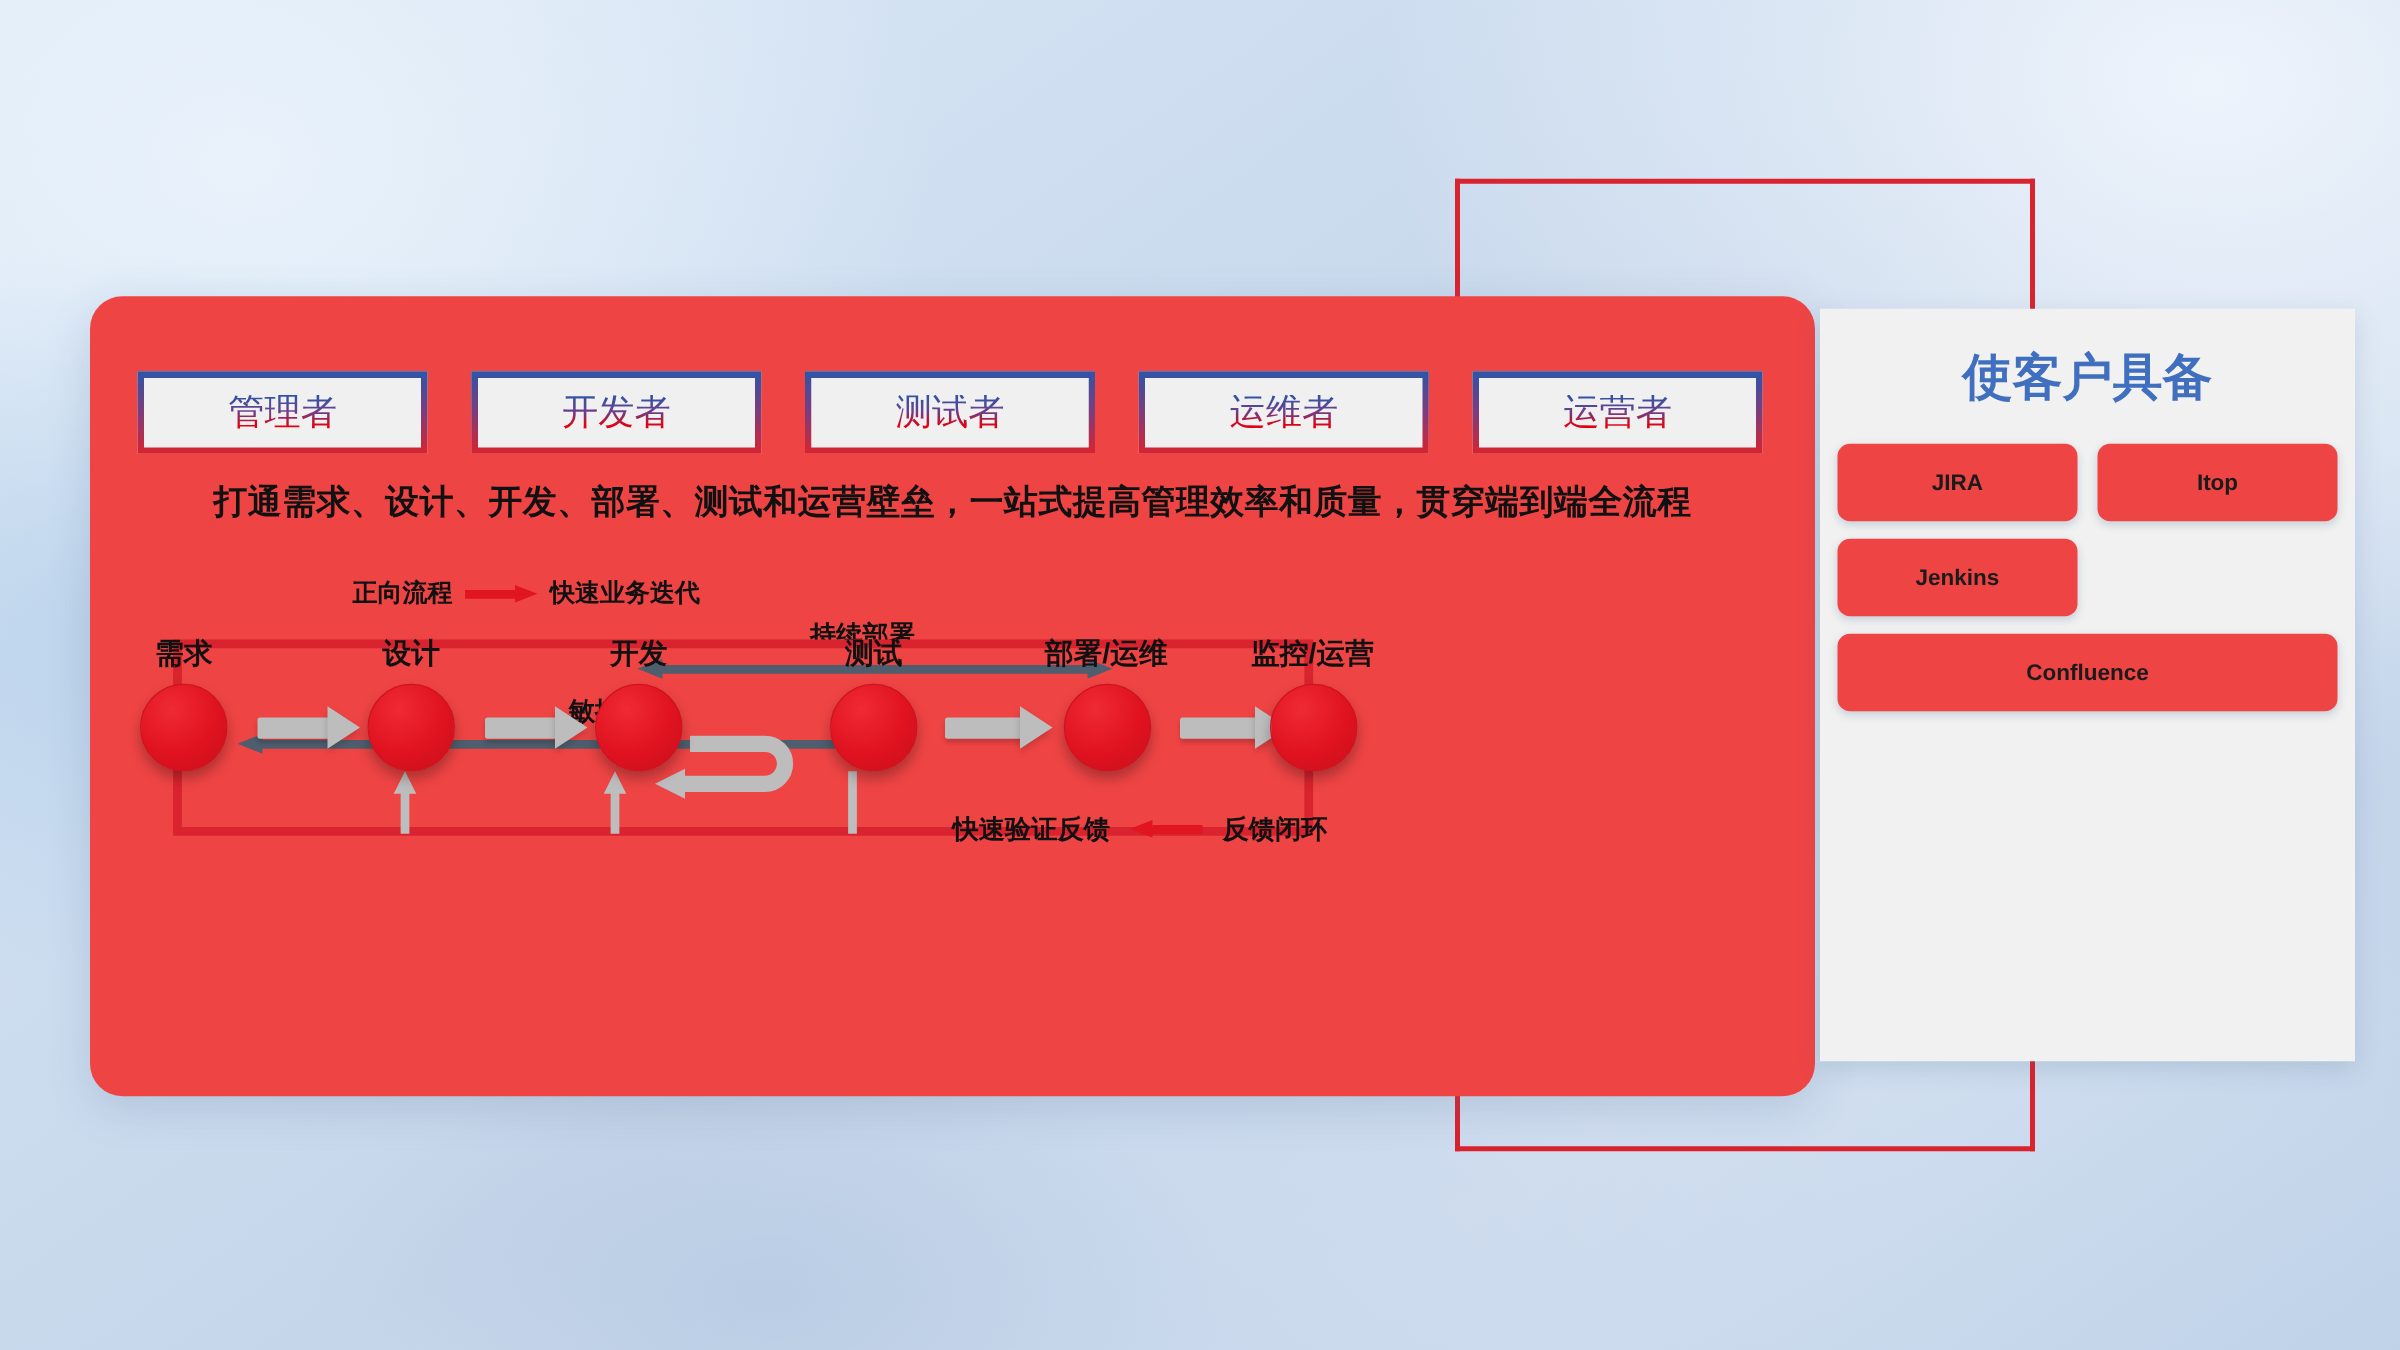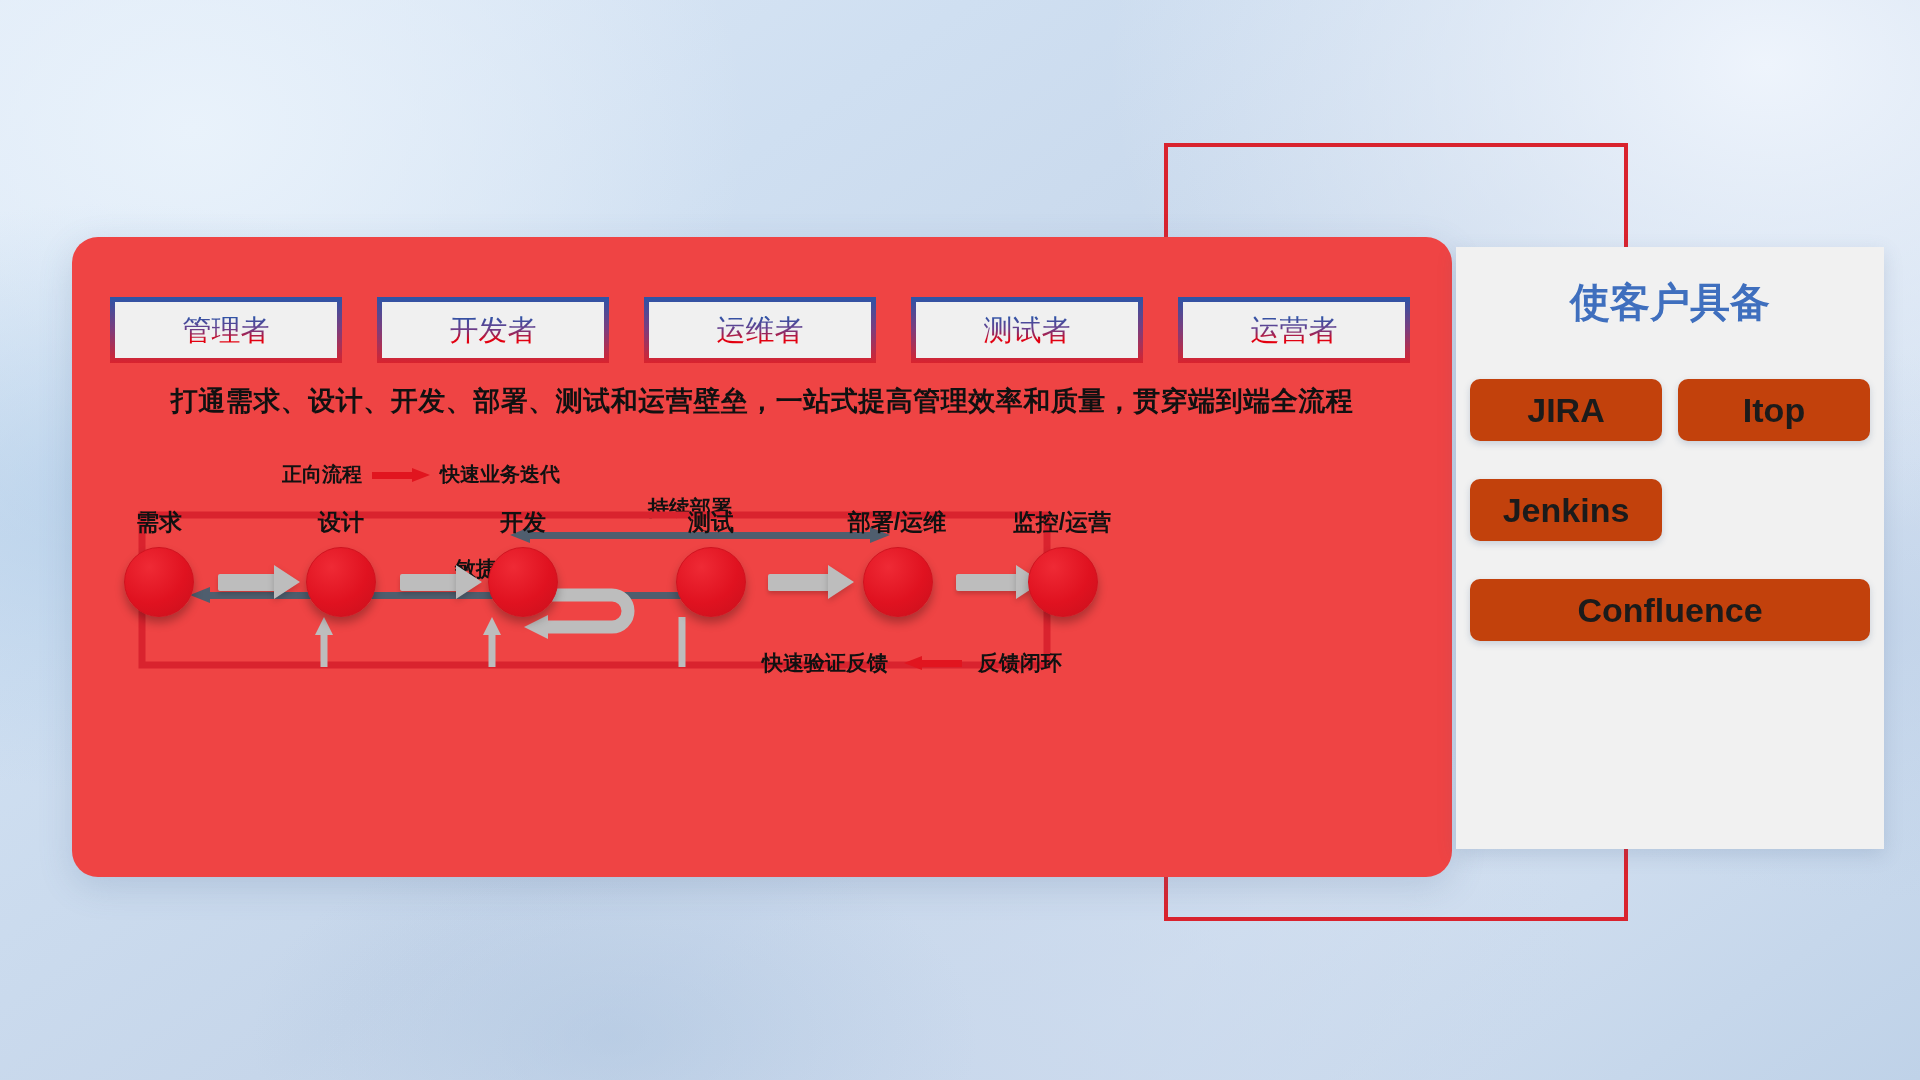--- a/index.html
+++ b/index.html
@@ -68,21 +68,21 @@
   .long-arrow .ah{position:absolute;top:0;width:0;height:0;
      border-top:8px solid transparent;border-bottom:8px solid transparent;}
   .long-arrow .ah.l{left:0;border-right:20px solid #4f5e6e;}
   .long-arrow .ah.r{right:0;border-left:20px solid #4f5e6e;}
   .arrow-cap{position:absolute;font-size:21px;font-weight:bold;color:#111;white-space:nowrap;}
 
   
   #loop{position:absolute;left:0;top:0;width:1380px;height:640px;pointer-events:none;}
 
   
-  #pipeline{position:absolute;left:16px;top:0;width:1380px;height:640px;}
+  #pipeline{position:absolute;left:4px;top:0;width:1380px;height:640px;}
   .node{position:absolute;width:68px;height:68px;border-radius:50%;
      background:radial-gradient(circle at 36% 28%,#ef2a35 0%,#e01220 55%,#c9101c 100%);
      box-shadow:0 6px 10px rgba(0,0,0,.28);border:1px solid #cf121f;}
   .node-label{position:absolute;font-size:23px;font-weight:bold;color:#111;
      white-space:nowrap;text-align:center;}
   .gray-arrow{position:absolute;height:34px;}
   .gray-arrow .g-bar{position:absolute;left:0;top:9px;height:17px;background:#bdbdbd;
      border-radius:2px;box-shadow:0 3px 4px rgba(0,0,0,.18);}
   .gray-arrow .g-head{position:absolute;right:0;top:0;width:0;height:0;
      border-top:17px solid transparent;border-bottom:17px solid transparent;
@@ -90,22 +90,22 @@
 
   
   #feedback{position:absolute;left:690px;top:412px;display:flex;align-items:center;gap:16px;
      font-size:21px;font-weight:bold;color:#111;}
 
   
   #sidebar{position:absolute;left:1456px;top:247px;width:428px;height:602px;
      background:#f1f1f1;z-index:4;box-shadow:0 6px 18px rgba(70,100,140,.18);}
   #sb-title{padding-top:26px;text-align:center;color:#3f6fbe;font-size:40px;font-weight:bold;line-height:1.45;}
   #tags{margin-top:24px;padding:0 14px;display:flex;flex-wrap:wrap;gap:14px;justify-content:space-between;}
-  .tag{height:62px;background:#c2410c;border-radius:10px;display:flex;align-items:center;justify-content:center;
-       font-size:34px;font-weight:bold;color:#1b1b1b;box-shadow:0 3px 7px rgba(60,90,130,.22);margin-top:24px;}
+  .tag{height:62px;background:#ef4444;border-radius:10px;display:flex;align-items:center;justify-content:center;
+       font-size:18px;font-weight:bold;color:#1b1b1b;box-shadow:0 3px 7px rgba(60,90,130,.22);}
   .tag.half{width:192px;}
   .tag.full{width:100%;}
 </style>
 </head>
 <body>
 
 <div id="bg"></div>
 
 <div id="redframe"></div>
 <div id="redframe-stub-t"></div>
@@ -114,24 +114,24 @@
 <div id="card">
 
   <div id="roles">
     <div class="role-box">
       <span class="role-label">管理者</span>
     </div>
     <div class="role-box">
       <span class="role-label">开发者</span>
     </div>
     <div class="role-box">
+      <span class="role-label">测试者</span>
+    </div>
+    <div class="role-box">
       <span class="role-label">运维者</span>
-    </div>
-    <div class="role-box">
-      <span class="role-label">测试者</span>
     </div>
     <div class="role-box">
       <span class="role-label">运营者</span>
     </div>
   </div>
 
   <div id="subtitle">打通需求、设计、开发、部署、测试和运营壁垒，一站式提高管理效率和质量，贯穿端到端全流程</div>
 
   <div id="legend-forward">
     <span>正向流程</span>

